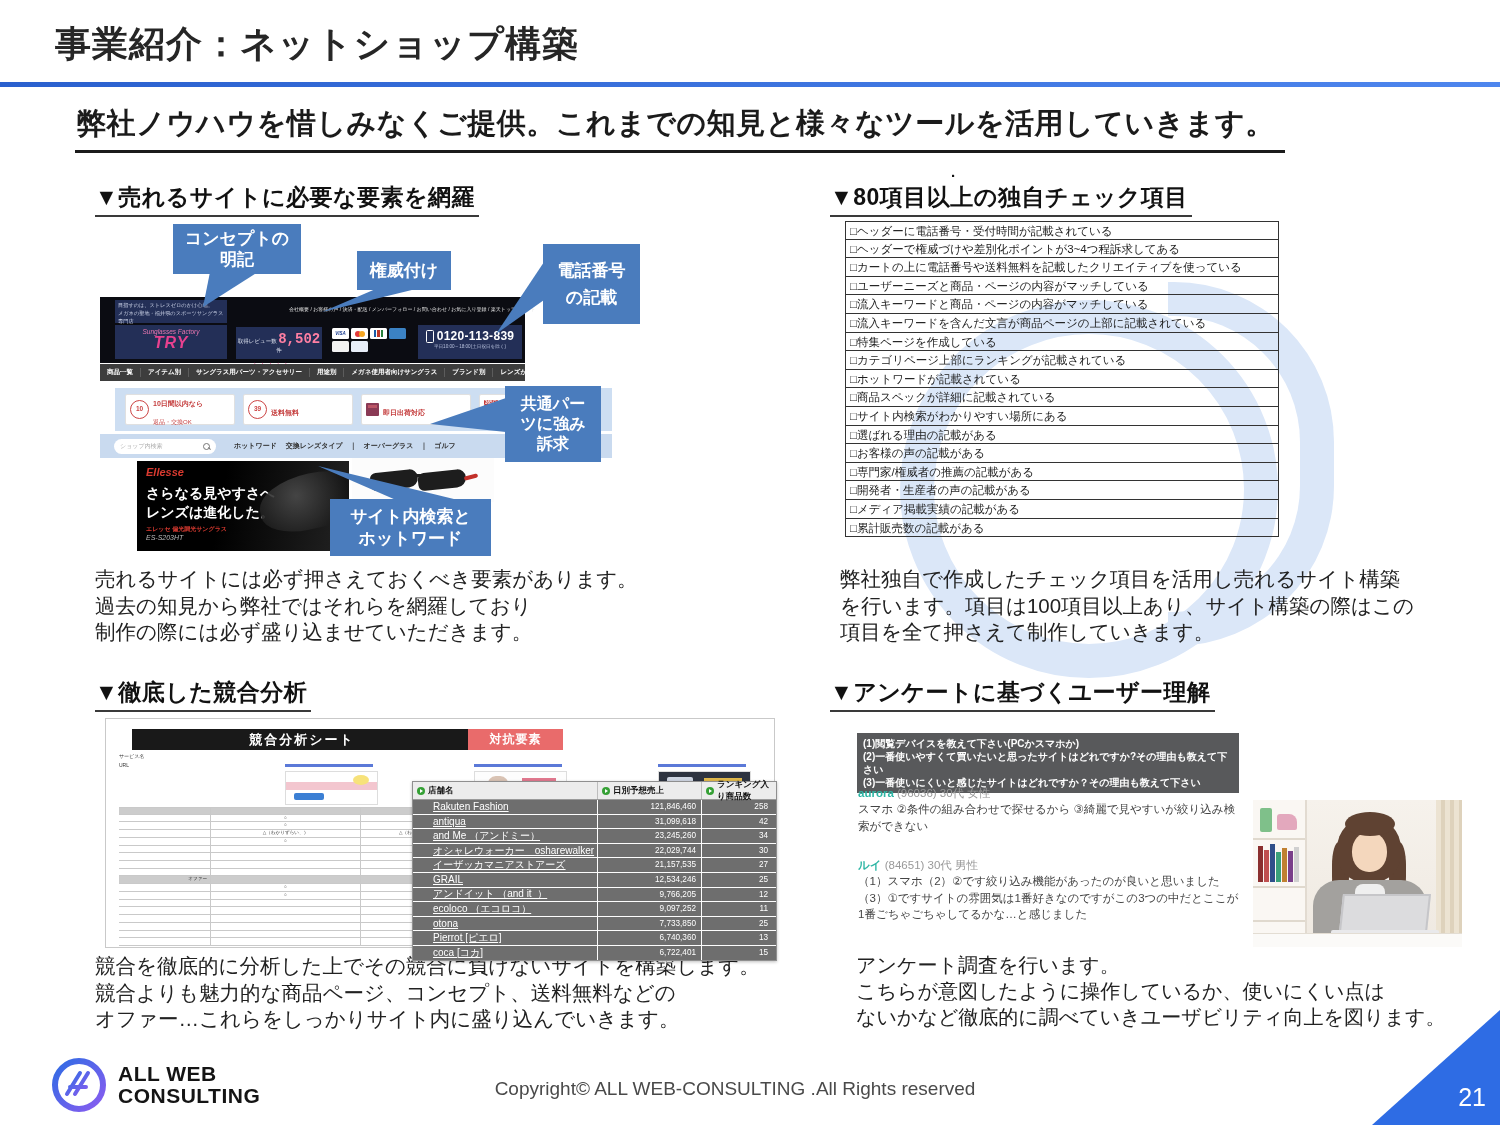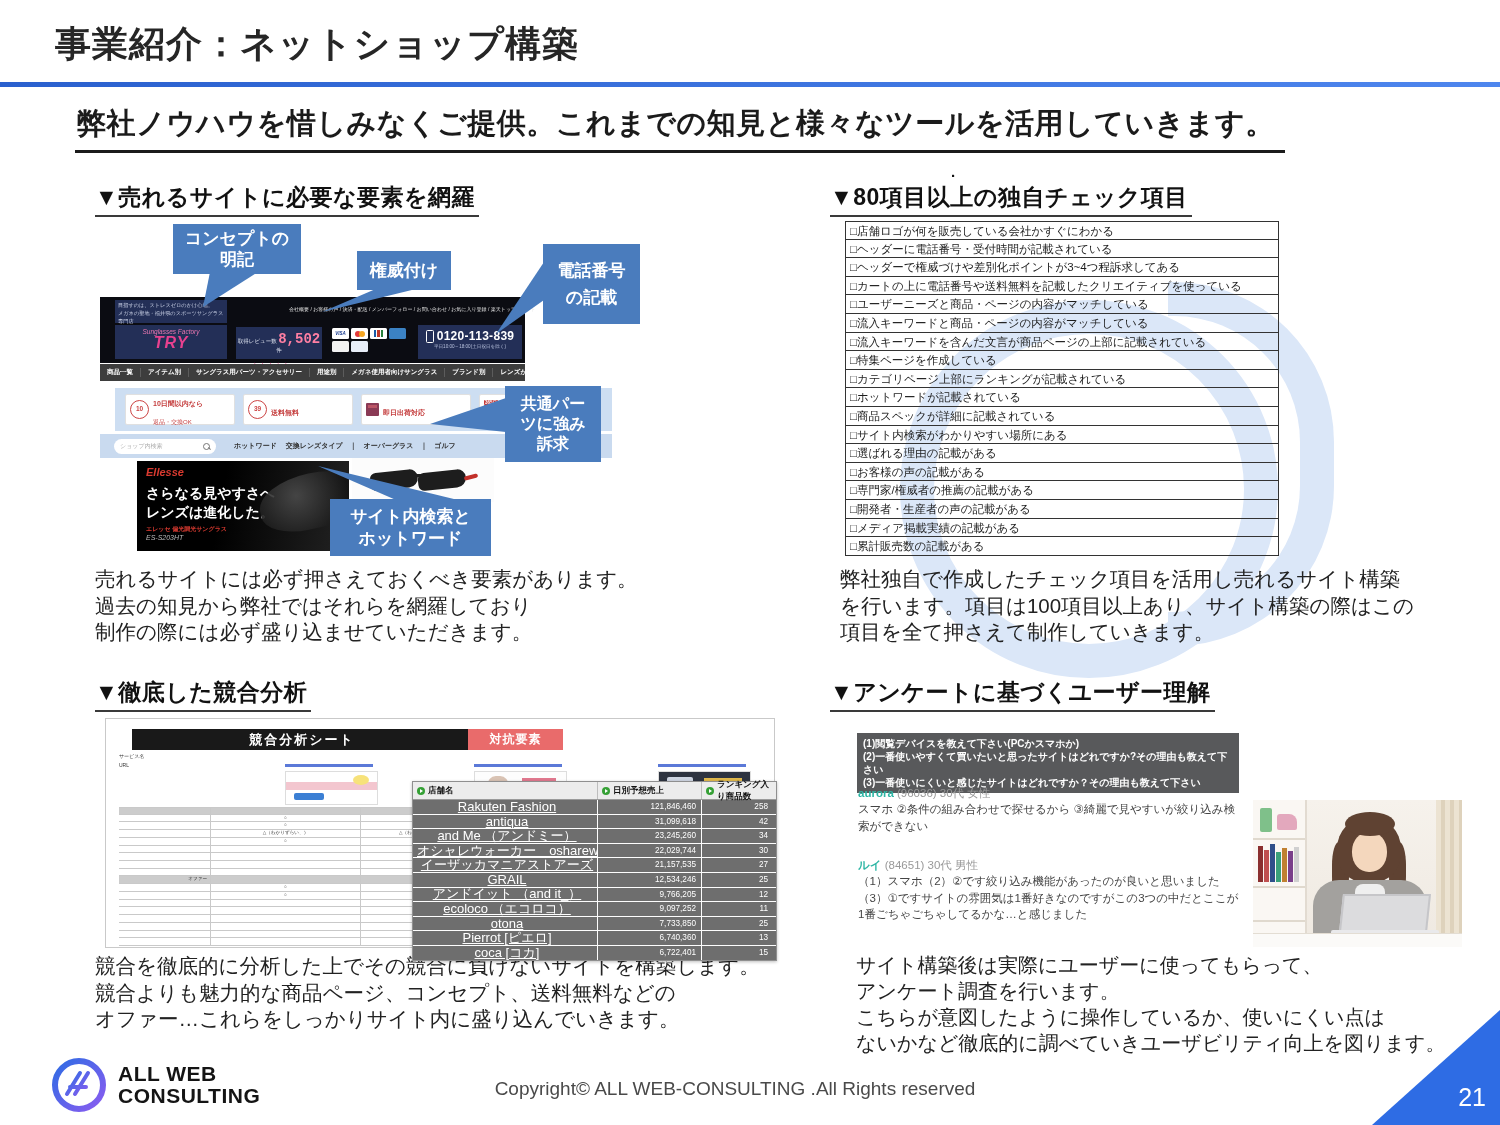--- a/index.html
+++ b/index.html
@@ -138,22 +138,22 @@
   .rank{position:absolute;left:412px;top:781px;width:363px;z-index:3;border:1px solid #8f8f8f;
         box-shadow:0 1px 3px rgba(0,0,0,.25);background:#6e6e6e;}
   .rank .hd{display:flex;background:#ececec;border-bottom:1px solid #9a9a9a;height:17px;align-items:center;}
   .rank .hd .cell{display:flex;align-items:center;gap:3px;font-size:8.5px;font-weight:800;color:#111;
                   padding-left:4px;box-sizing:border-box;border-left:1px solid #bdbdbd;height:100%;}
   .rank .hd .cell:first-child{border-left:none;}
   .gdot{width:8px;height:8px;border-radius:50%;background:#35a035;flex:0 0 auto;position:relative;}
   .gdot:after{content:"";position:absolute;left:2.5px;top:2px;border-left:3px solid #fff;border-top:2px solid transparent;border-bottom:2px solid transparent;}
   .rank .tr{display:flex;height:13.6px;border-bottom:1px solid #fdfdfd;align-items:center;background:#6e6e6e;}
   .rank .tr:last-child{border-bottom:none;}
-  .rank .name{width:184px;font-size:13px;color:#fff;text-decoration:underline;padding-left:4px;box-sizing:border-box;
-              white-space:nowrap;overflow:hidden;text-align:center;}
+  .rank .name{width:184px;font-size:10px;color:#fff;text-decoration:underline;padding-left:20px;box-sizing:border-box;
+              white-space:nowrap;overflow:hidden;}
   .rank .sales{width:104px;font-size:8.2px;color:#fff;text-align:right;padding-right:5px;box-sizing:border-box;border-left:1px solid #fdfdfd;height:100%;line-height:13.6px;}
   .rank .cnt{width:72px;font-size:8.2px;color:#fff;text-align:right;padding-right:5px;box-sizing:border-box;border-left:1px solid #fdfdfd;height:100%;line-height:13.6px;}
   .c-name{width:184px;} .c-sales{width:104px;} .c-cnt{width:72px;}
   
   .qbox{position:absolute;left:857px;top:733px;width:382px;background:#58595b;color:#fff;font-size:10px;
         line-height:1.3;padding:4px 6px;box-sizing:border-box;font-weight:bold;}
   .resp-name{position:absolute;font-size:11.5px;color:#999;}
   .resp-name b{color:#2eb6a5;font-size:11.5px;}
   .rn1{left:858px;top:786px;} .rn2{left:858px;top:858px;}
   .resp-text{position:absolute;width:386px;font-size:11.5px;color:#444;line-height:1.45;}
@@ -328,21 +328,20 @@
     <span>サイト内検索と</span>
     <span>ホットワード</span>
   </div>
   <div class="callout co4">
     <span>共通パー</span>
     <span>ツに強み</span>
     <span>訴求</span>
   </div>
 
   <div class="checklist">
-      <div class="row">□店舗ロゴが何を販売している会社かすぐにわかる</div>
       <div class="row">□ヘッダーに電話番号・受付時間が記載されている</div>
       <div class="row">□ヘッダーで権威づけや差別化ポイントが3~4つ程訴求してある</div>
       <div class="row">□カートの上に電話番号や送料無料を記載したクリエイティブを使っている</div>
       <div class="row">□ユーザーニーズと商品・ページの内容がマッチしている</div>
       <div class="row">□流入キーワードと商品・ページの内容がマッチしている</div>
       <div class="row">□流入キーワードを含んだ文言が商品ページの上部に記載されている</div>
       <div class="row">□特集ページを作成している</div>
       <div class="row">□カテゴリページ上部にランキングが記載されている</div>
       <div class="row">□ホットワードが記載されている</div>
       <div class="row">□商品スペックが詳細に記載されている</div>
@@ -364,21 +363,20 @@
       <div>弊社独自で作成したチェック項目を活用し売れるサイト構築</div>
       <div>を行います。項目は100項目以上あり、サイト構築の際はこの</div>
       <div>項目を全て押さえて制作していきます。</div>
     </div>
   <div class="desc d-competitor">
       <div>競合を徹底的に分析した上でその競合に負けないサイトを構築します。</div>
       <div>競合よりも魅力的な商品ページ、コンセプト、送料無料などの</div>
       <div>オファー…これらをしっかりサイト内に盛り込んでいきます。</div>
     </div>
   <div class="desc d-survey">
-      <div>サイト構築後は実際にユーザーに使ってもらって、</div>
       <div>アンケート調査を行います。</div>
       <div>こちらが意図したように操作しているか、使いにくい点は</div>
       <div>ないかなど徹底的に調べていきユーザビリティ向上を図ります。</div>
     </div>
 
   <div class="sheet">
     <div class="sheet-title">競合分析シート</div>
     <div class="sheet-badge">対抗要素</div>
     <div class="sheet-label sl-1">サービス名</div>
     <div class="sheet-label sl-2">URL</div>

